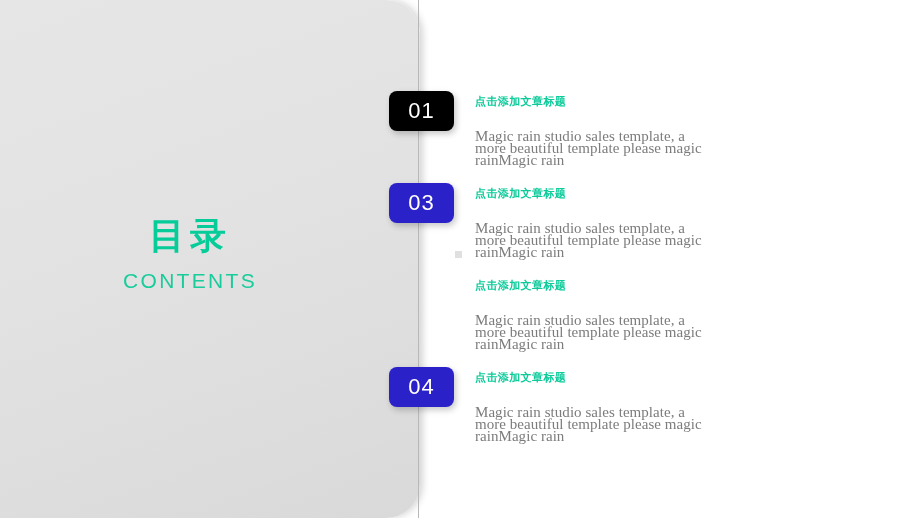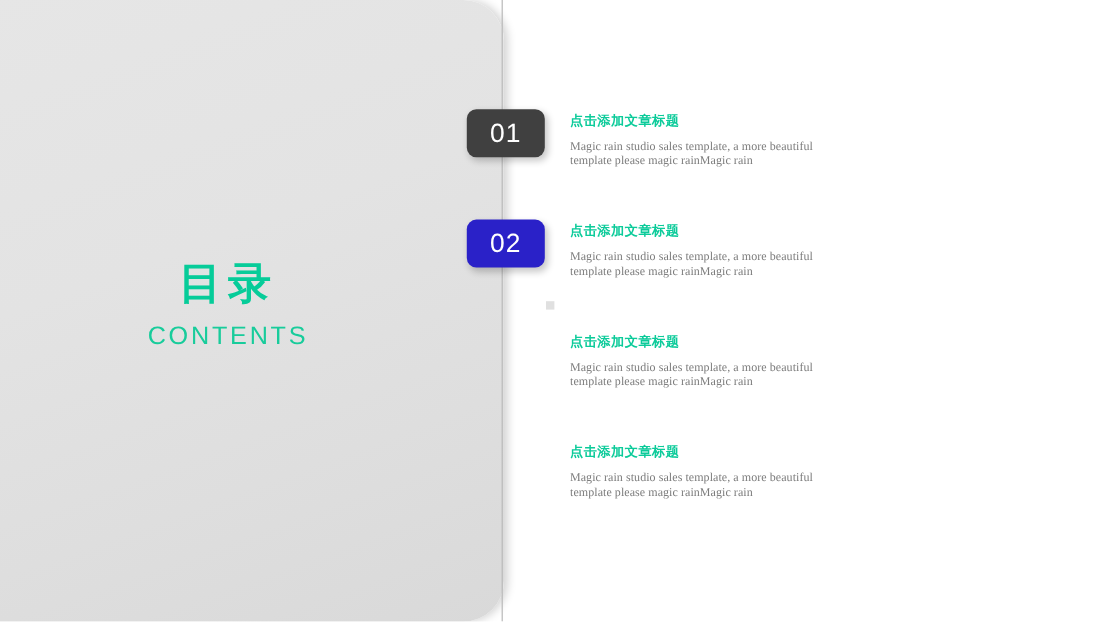--- a/index.html
+++ b/index.html
@@ -94,41 +94,41 @@
     border-radius: 8px;
     color: #ffffff;
     font-size: 22px;
     font-weight: 300;
     letter-spacing: 1px;
     display: flex;
     align-items: center;
     justify-content: center;
     box-shadow: 2px 3px 6px rgba(0,0,0,0.22);
   }
-  .badge.green { background: #404040; }
+  .badge.green { background: #000000; }
   .badge.blue  { background: #2a21c8; }
 
   .text-col {
     position: absolute;
     left: 475px;
     top: 0;
     width: 230px;
   }
   .item-title {
     font-size: 11px;
     font-weight: 700;
     color: #0ccb9a;
     letter-spacing: 0.4px;
     line-height: 20px;
     margin: 0;
   }
   .item-body {
-    margin-top: 6px;
+    margin-top: 19px;
     font-family: "Liberation Serif", serif;
-    font-size: 10px;
+    font-size: 15px;
     line-height: 12.2px;
     color: #7c7c7c;
     letter-spacing: 0.05px;
   }
 </style>
 </head>
 <body>
 
 <div id="slide">
 
@@ -144,34 +144,35 @@
 
   <div class="item" style="top:91px;">
     <div class="badge green">01</div>
     <div class="text-col">
       <div class="item-title">点击添加文章标题</div>
       <div class="item-body">Magic rain studio sales template, a more beautiful template please magic rainMagic rain</div>
     </div>
   </div>
 
   <div class="item" style="top:183px;">
-    <div class="badge blue">02</div>
+    <div class="badge blue">03</div>
     <div class="text-col">
       <div class="item-title">点击添加文章标题</div>
       <div class="item-body">Magic rain studio sales template, a more beautiful template please magic rainMagic rain</div>
     </div>
   </div>
 
   <div class="item" style="top:275px;">
     <div class="text-col">
       <div class="item-title">点击添加文章标题</div>
       <div class="item-body">Magic rain studio sales template, a more beautiful template please magic rainMagic rain</div>
     </div>
   </div>
 
   <div class="item" style="top:367px;">
+    <div class="badge blue">04</div>
     <div class="text-col">
       <div class="item-title">点击添加文章标题</div>
       <div class="item-body">Magic rain studio sales template, a more beautiful template please magic rainMagic rain</div>
     </div>
   </div>
 
 </div>
 
 </body></html>

